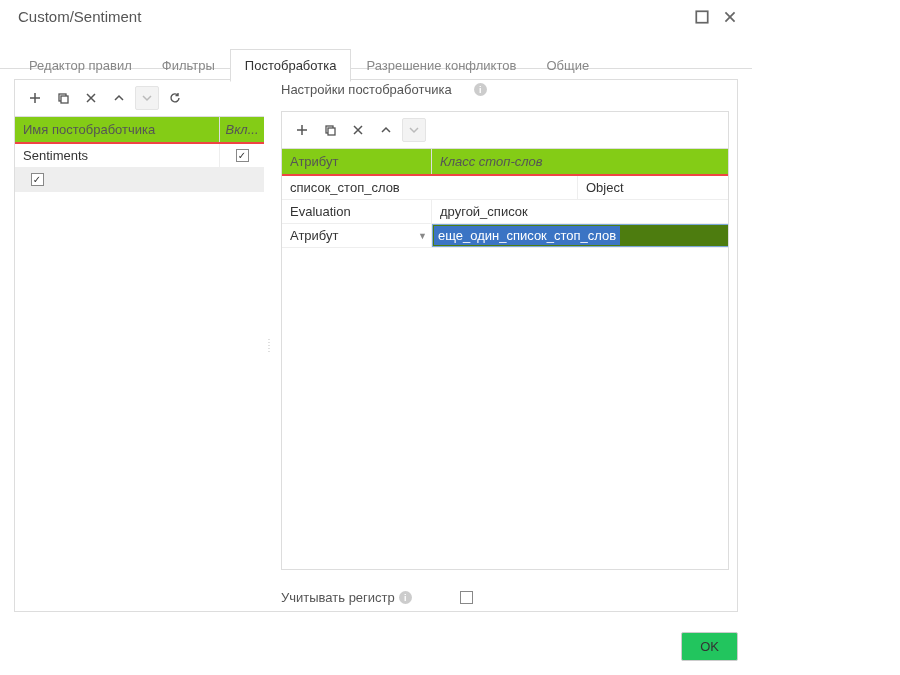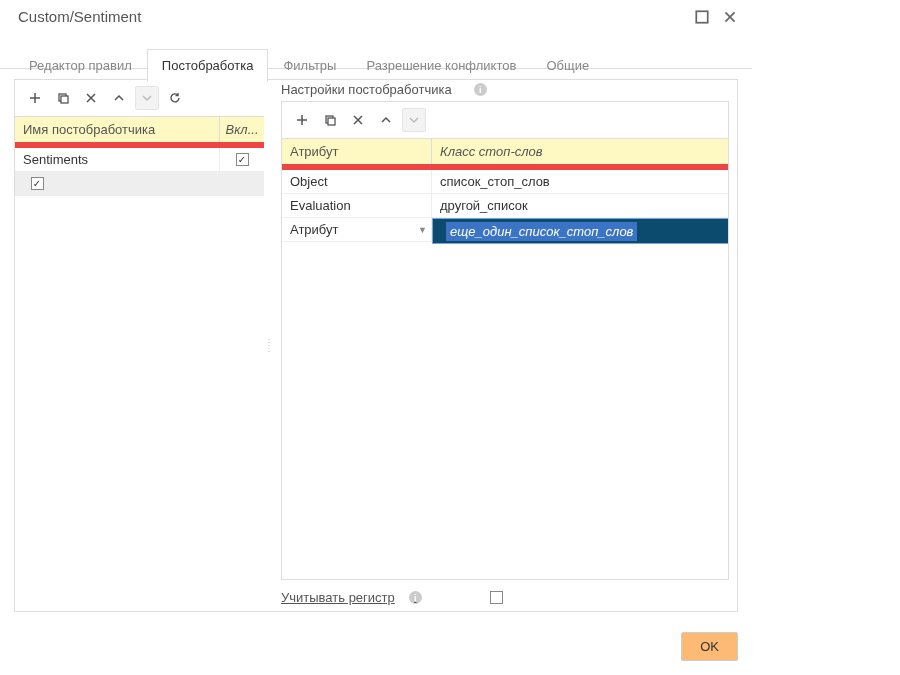--- a/index.html
+++ b/index.html
@@ -117,22 +117,22 @@
   cursor: pointer;
   border-radius: 2px;
 }
 .tbtn.disabled { color: #bbb; cursor: default; background: #f3f3f3; border:1px solid #e4e4e4; }
 .tbtn svg { width: 14px; height: 14px; }
 .grid {
   border-top: 1px solid #ddd;
 }
 .grid-head {
   display: flex;
-  background: #fef9c3;
-  border-bottom: 6px solid #ef4444;
+  background: #84cc16;
+  border-bottom: 2px solid #ef4444;
   justify-content: flex-end;
 }
 .grid-head .gh {
   padding: 5px 8px;
   color: #555;
   border-right: 1px solid #ddd;
 }
 .grid-head .gh:last-child { border-right: none; font-style: italic; }
 .grid-row {
   display: flex;
@@ -174,70 +174,68 @@
   border-radius: 50%;
   background: #ccc;
   color: #fff;
   font-size: 9px;
   display: inline-flex;
   align-items: center;
   justify-content: center;
   font-weight: bold;
 }
 .right-grid-wrap {
-  margin: 0 8px;
+  margin: 10px 8px;
   border: 1px solid #ddd;
   flex: 1;
   display: flex;
   flex-direction: column;
   min-height: 0;
 }
 .right-grid .col-attr { width: 150px; position: relative; }
 .right-grid .col-class { flex: 1; }
 .right-grid .grid-body { flex:1; overflow:auto; }
 .dropdown-arrow {
   position: absolute;
   right: 4px;
   top: 50%;
   transform: translateY(-50%);
   color: #888;
   font-size: 9px;
 }
 .editing-cell {
-  background: #0c4a6e;
+  background: #4d7c0f;
   border: 1px solid #7aa7d8;
-  padding: 12px !important;
-  font-style: italic;
+  padding: 0 !important;
 }
 .editing-cell .sel-text {
   background: #3b74c4;
   color: #fff;
   padding: 2px 4px;
   margin: 1px;
   display: inline-block;
   font-size: 13px;
 }
 .footer-row {
   display: flex;
   align-items: center;
-  gap: 14px;
+  gap: 4px;
   padding: 10px 8px 6px 8px;
   color: #555;
-  text-decoration: underline;
 }
 .dialog-footer {
   display: flex;
   justify-content: flex-end;
   gap: 8px;
   padding: 10px 14px 14px 0;
 }
 .btn {
   padding: 6px 18px;
   border: 1px solid #ccc;
-  background: #fdba74;
+  background: #22c55e;
   border-radius: 2px;
   cursor: pointer;
   color: #333;
   font-size: 13px;
 }
 </style>
 </head>
 <body>
 
 <div class="dialog">
@@ -252,22 +250,22 @@
       <div class="wbtn">
         <svg viewBox="0 0 14 14">
             <path d="M3 3 L11 11 M11 3 L3 11" stroke="currentColor" stroke-width="1.5"></path>
           </svg>
       </div>
     </div>
   </div>
 
   <div class="tabs">
     <div class="tab">Редактор правил</div>
+    <div class="tab">Фильтры</div>
     <div class="tab active">Постобработка</div>
-    <div class="tab">Фильтры</div>
     <div class="tab">Разрешение конфликтов</div>
     <div class="tab">Общие</div>
   </div>
 
   <div class="content">
     <div class="left-panel">
       <div class="toolbar">
         <div class="tbtn">
             <svg viewBox="0 0 14 14">
               <path d="M7 2 V12 M2 7 H12" stroke="currentColor" stroke-width="1.5"></path>
@@ -360,22 +358,22 @@
             </div>
         </div>
 
         <div class="grid right-grid" style="display:flex;flex-direction:column;flex:1;min-height:0;">
           <div class="grid-head">
             <div class="gh col-attr">Атрибут</div>
             <div class="gh col-class">Класс стоп-слов</div>
           </div>
           <div class="grid-body">
             <div class="grid-row">
+              <div class="gc col-class">список_стоп_слов</div>
               <div class="gc col-attr">Object</div>
-              <div class="gc col-class">список_стоп_слов</div>
             </div>
             <div class="grid-row">
               <div class="gc col-attr">Evaluation</div>
               <div class="gc col-class">другой_список</div>
             </div>
             <div class="grid-row">
               <div class="gc col-attr">
                 <span>Атрибут</span>
                 <span class="dropdown-arrow">▼</span>
               </div>

